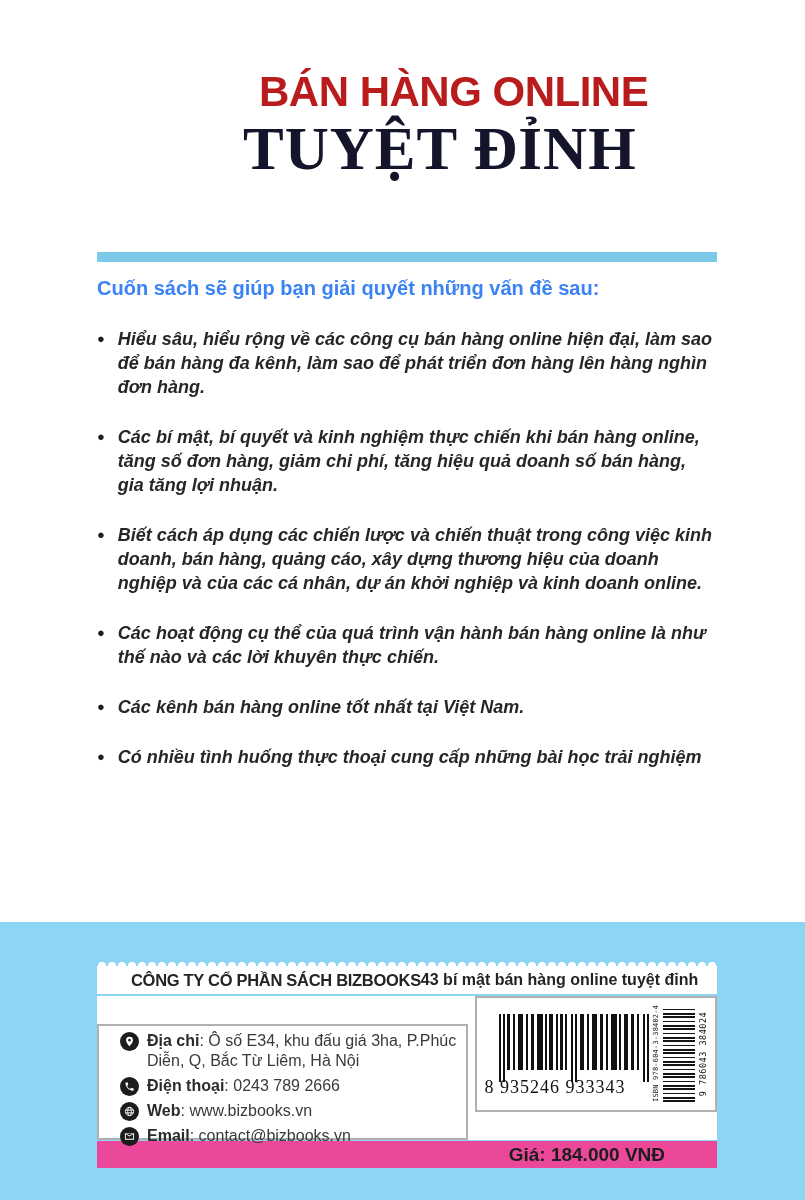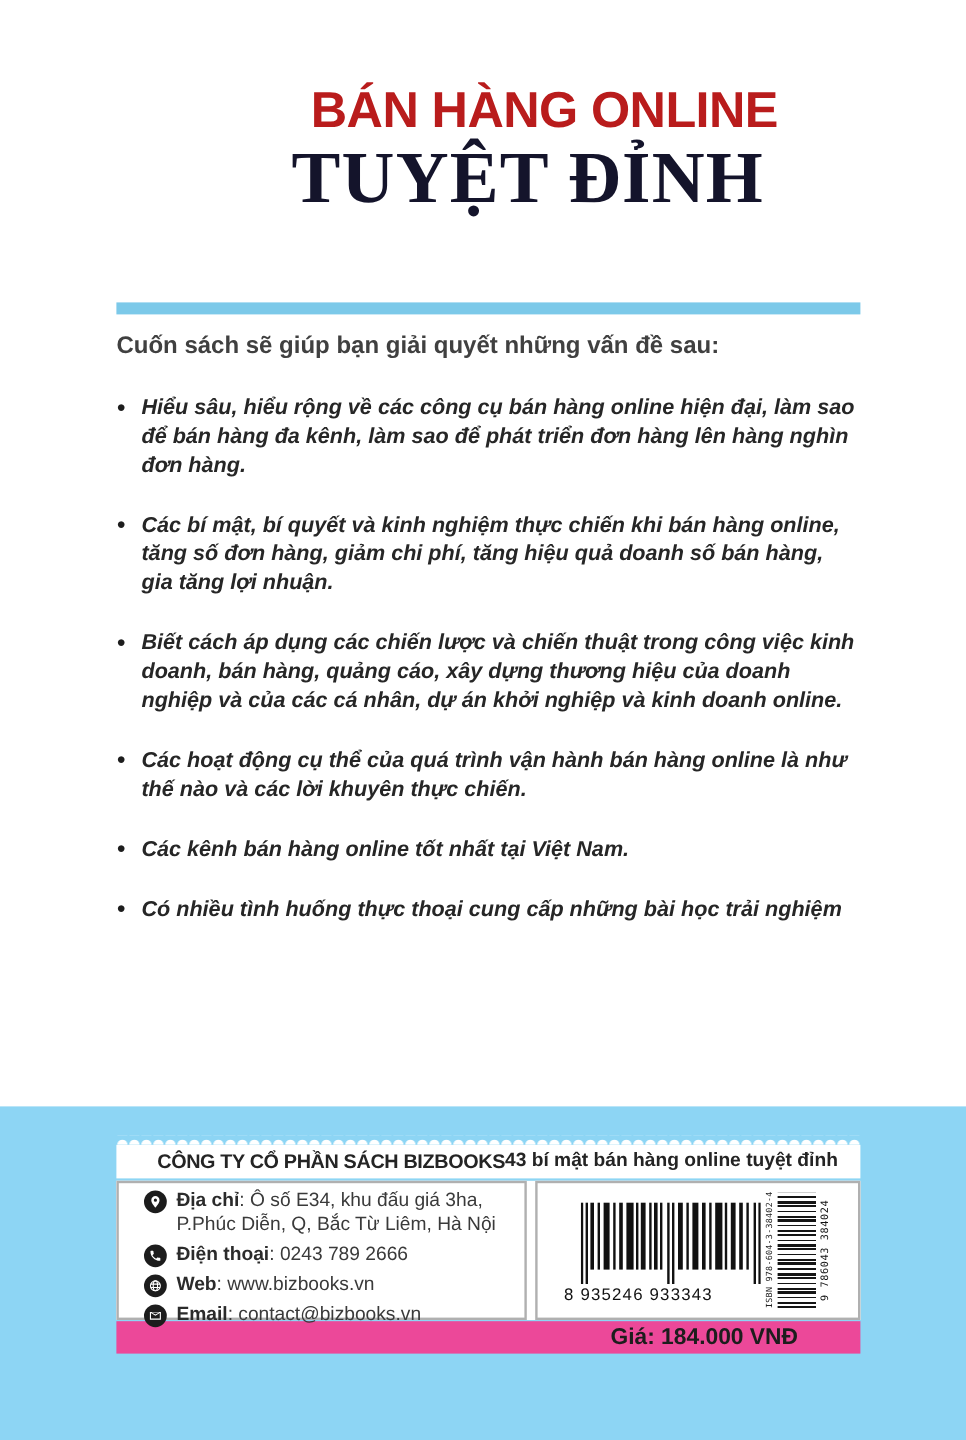--- a/index.html
+++ b/index.html
@@ -20,62 +20,63 @@
   .title-line1 {
     font-size:42px; font-weight:bold; color:#b91c1c; line-height:1;
     letter-spacing:-0.5px; white-space:nowrap;margin-left:16px;
   }
   .title-line2 {
     font-family:"Liberation Serif","DejaVu Serif",serif; font-size:61px; font-weight:bold;
     color:#14142b; line-height:1; margin-top:5px; letter-spacing:1px; white-space:nowrap;
   }
   
   .divider { position:absolute; left:97px; top:252px; width:620px; height:10px; background:#7cc9e9; }
-  .intro   { position:absolute; left:97px; top:277px; font-size:20px; font-weight:bold; color:#404040; }
+  .intro   { position:absolute; left:97px; top:277px; font-size:20px; font-weight:bold; color:#3b82f6; }
   .bullets { position:absolute; left:97px; top:327px; width:616px; list-style:none; }
   .bullets li {
     display:flex; gap:13px; margin-bottom:26px;
     font-style:italic; font-weight:600; font-size:18px; line-height:24px; color:#262626;
   }
   .bullet-dot { flex:0 0 auto; font-style:normal; font-size:13px; line-height:24px; color:#1d1d1d; }
   
   .bottom { position:absolute; left:0; top:922px; width:805px; height:278px; background:#8dd5f4; }
-  .card   { position:absolute; left:97px; top:24px; width:620px; }
+  .card   { position:absolute; left:97px; top:36px; width:620px; }
   .scallop {
     height:8px;
     background-image:radial-gradient(circle at 50% 100%, #ffffff 4px, rgba(255,255,255,0) 4.5px);
     background-size:10px 8px; background-position:bottom left; background-repeat:repeat-x;
   }
   .card-header {
     background:#fff; height:28px; display:flex; align-items:center; justify-content:space-between;
     padding:0 22px 0 34px;
   }
   .pub-name { font-size:16.5px; font-weight:bold; letter-spacing:-0.3px; color:#242424; white-space:nowrap; }
   .book-title-small { font-size:16px; font-weight:bold; color:#242424; white-space:nowrap; }
   .card-body { display:flex; gap:7px; background:#fff; margin-top:2px; }
   .info-box {
-    width:342px; height:116px; border:2px solid #b0b0b0; background:#fff;
+    width:371px; height:116px; border:2px solid #b0b0b0; background:#fff;
     padding:5px 6px 0 21px;
+    margin-top:28px;
   }
   .contact-row { display:flex; gap:8px; margin-bottom:5px; font-size:16px; line-height:20px; color:#3a3a3a; }
   .contact-row b { color:#2b2b2b; }
   .contact-icon {
     flex:0 0 auto; width:19px; height:19px; border-radius:50%; background:#1c1c1c;
     display:flex; align-items:center; justify-content:center; margin-top:1px;
   }
   .contact-icon svg { display:block; }
   .barcode-box {
     flex:1; height:116px; border:2px solid #b0b0b0; background:#fff;
     display:flex; align-items:center; justify-content:center; gap:5px;
   }
   .barcode-main { position:relative; width:162px; height:92px; }
   .barcode-main svg { position:absolute; left:14px; top:6px; }
   .barcode-digits {
     position:absolute; left:0; bottom:2px; width:162px;
-    font-family:Liberation Sans, sans-serif; font-size:14px; letter-spacing:1px;
+    font-family:Liberation Serif, serif; font-size:18px; letter-spacing:1px;
     color:#111; white-space:nowrap;
   }
   .isbn-wrap { position:relative; width:56px; height:96px; }
   .isbn-inner {
     position:absolute; left:50%; top:50%; width:96px; height:56px;
     transform:translate(-50%,-50%) rotate(-90deg);
     display:flex; flex-direction:column; justify-content:space-between;
   }
   .isbn-label {
     font-family:"DejaVu Sans Mono",monospace; font-size:7px; letter-spacing:0.2px;

